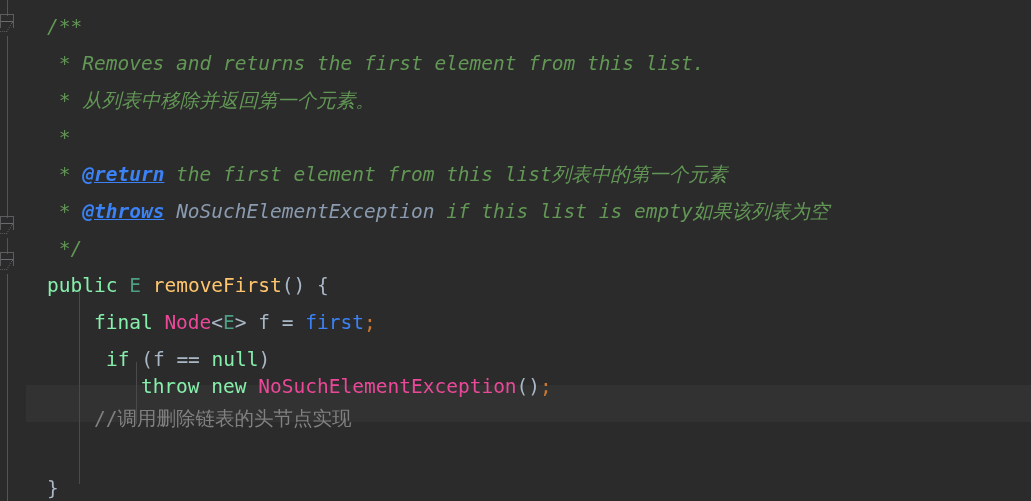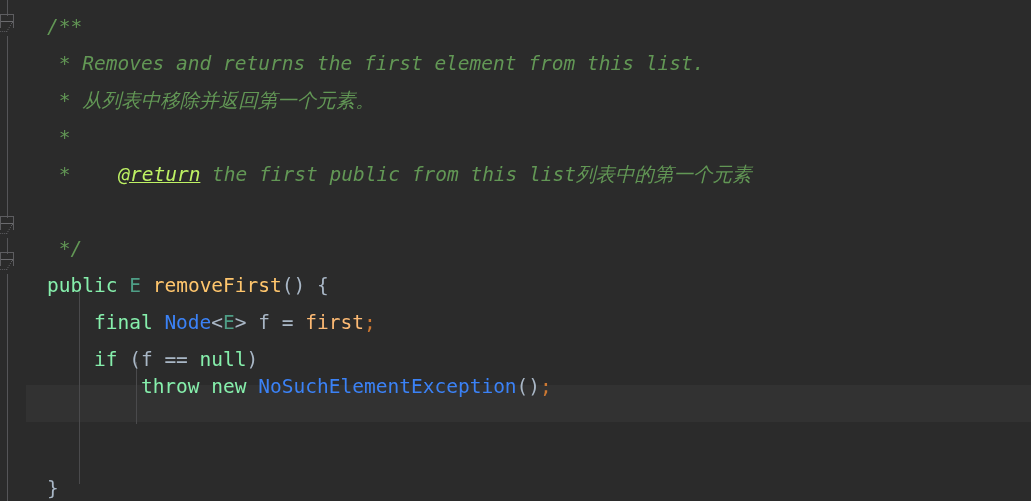--- a/index.html
+++ b/index.html
@@ -87,29 +87,29 @@
     position: absolute;
     left: 0;
     height: 37.4px;
     white-space: pre;
     display: block;
   }
   .code-line .ln-text { display: inline; }
 
   
   .t-doc      { color: #629755; font-style: italic; }
-  .t-doctag   { color: #bef264; font-style: italic; font-weight: normal; text-decoration: underline; margin-left: 36px; }
+  .t-doctag   { color: #3b82f6; font-style: italic; font-weight: bold; text-decoration: underline; }
   .t-doctype  { color: #8a9bb0; font-style: italic; }
   .t-comment  { color: #808080; }
   .t-keyword  { color: #86efac; }
   .t-method   { color: #ffc66d; }
-  .t-class    { color: #3b82f6; }
+  .t-class    { color: #ec4899; }
   .t-generic  { color: #4e9e86; }
   .t-plain    { color: #a9b7c6; }
-  .t-field    { color: #fdba74; }
+  .t-field    { color: #3b82f6; }
   .t-op       { color: #a9b7c6; }
   .t-semi     { color: #cc7832; }
   .t-brace    { color: #a9b7c6; }
 
   
   #watermark {
     position: absolute;
     right: 10px;
     bottom: 8px;
     color: #9a9a9a;
@@ -148,23 +148,25 @@
         <div class="fm-bar"></div>
         <div class="fm-tip"></div>
       </div>
     </div>
 
   <div id="code-layer">
       <div class="code-line" style="top: 8px;"><span class="ln-text t-doc">    /**</span></div>
       <div class="code-line" style="top: 45px;"><span class="ln-text t-doc">     * Removes and returns the first element from this list.</span></div>
       <div class="code-line" style="top: 82px;"><span class="ln-text t-doc">     * 从列表中移除并返回第一个元素。</span></div>
       <div class="code-line" style="top: 119px;"><span class="ln-text t-doc">     *</span></div>
-      <div class="code-line" style="top: 156px;"><span class="ln-text t-doc">     * </span><span class="ln-text t-doctag">@return</span><span class="ln-text t-doc"> the first public from this list列表中的第一个元素</span></div>
+      <div class="code-line" style="top: 156px;"><span class="ln-text t-doc">     * </span><span class="ln-text t-doctag">@return</span><span class="ln-text t-doc"> the first element from this list列表中的第一个元素</span></div>
+      <div class="code-line" style="top: 193px;"><span class="ln-text t-doc">     * </span><span class="ln-text t-doctag">@throws</span><span class="ln-text t-doc"> </span><span class="ln-text t-doctype">NoSuchElementException</span><span class="ln-text t-doc"> if this list is empty如果该列表为空</span></div>
       <div class="code-line" style="top: 230px;"><span class="ln-text t-doc">     */</span></div>
       <div class="code-line" style="top: 267px;"><span class="ln-text t-plain">    </span><span class="ln-text t-keyword">public</span><span class="ln-text t-plain"> </span><span class="ln-text t-generic">E</span><span class="ln-text t-plain"> </span><span class="ln-text t-method">removeFirst</span><span class="ln-text t-plain">() {</span></div>
       <div class="code-line" style="top: 304px;"><span class="ln-text t-plain">        </span><span class="ln-text t-keyword">final</span><span class="ln-text t-plain"> </span><span class="ln-text t-class">Node</span><span class="ln-text t-plain">&lt;</span><span class="ln-text t-generic">E</span><span class="ln-text t-plain">&gt; f </span><span class="ln-text t-op">=</span><span class="ln-text t-plain"> </span><span class="ln-text t-field">first</span><span class="ln-text t-semi">;</span></div>
-      <div class="code-line" style="top: 341px;"><span class="ln-text t-plain">        </span><span class="ln-text t-keyword">if</span><span class="ln-text t-plain"> (f </span><span class="ln-text t-op">==</span><span class="ln-text t-plain"> </span><span class="ln-text t-keyword">null</span><span class="ln-text t-plain">)</span></div>
+      <div class="code-line" style="top: 341px; margin-left: 12px;"><span class="ln-text t-plain">        </span><span class="ln-text t-keyword">if</span><span class="ln-text t-plain"> (f </span><span class="ln-text t-op">==</span><span class="ln-text t-plain"> </span><span class="ln-text t-keyword">null</span><span class="ln-text t-plain">)</span></div>
       <div class="code-line" style="top: 368px;"><span class="ln-text t-plain">            </span><span class="ln-text t-keyword">throw</span><span class="ln-text t-plain"> </span><span class="ln-text t-keyword">new</span><span class="ln-text t-plain"> </span><span class="ln-text t-class">NoSuchElementException</span><span class="ln-text t-plain">()</span><span class="ln-text t-semi">;</span></div>
+      <div class="code-line" style="top: 400px;"><span class="ln-text t-comment">        //调用删除链表的头节点实现</span></div>
       <div class="code-line" style="top: 470px;"><span class="ln-text t-brace">    }</span></div>
     </div>
 
 
 </div>
 
 </body></html>

